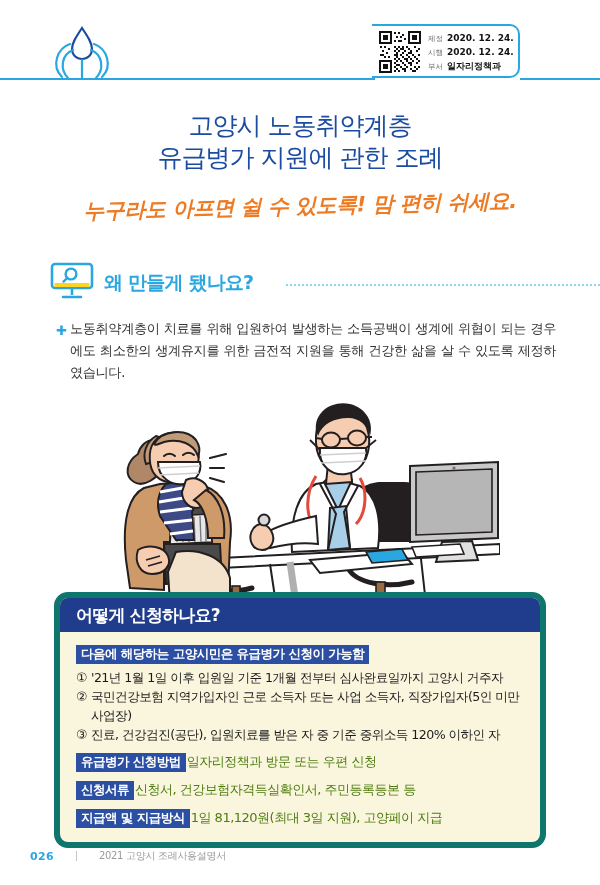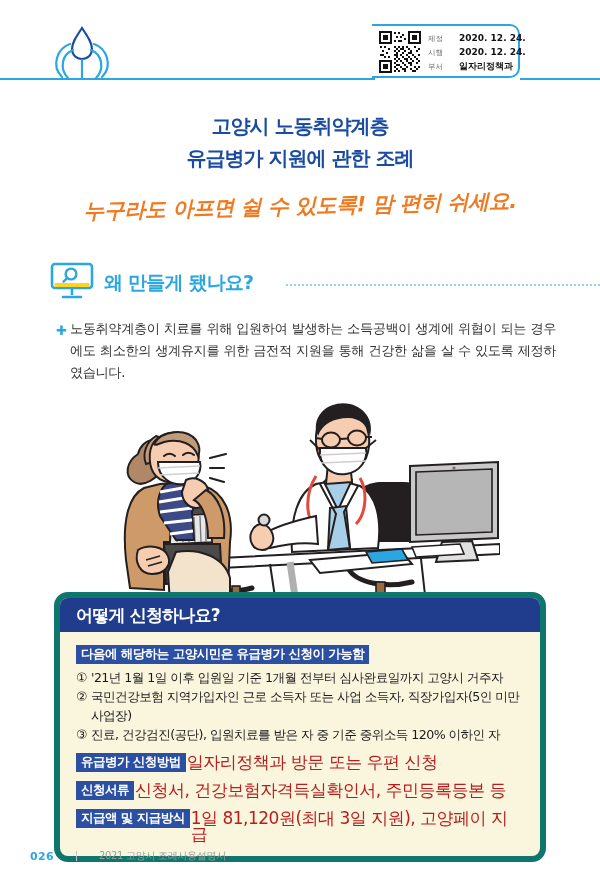--- a/index.html
+++ b/index.html
@@ -74,21 +74,21 @@
     width: 44px; height: 44px;
   }
   .qr-meta {
     position: absolute;
     left: 56px; top: 7px;
     width: 86px;
   }
   .qr-row {
     display: flex;
     align-items: baseline;
-    gap: 16px;
+    gap: 4px;
     height: 14px;
     line-height: 14px;
     white-space: nowrap;
   }
   .qr-key {
     font-size: 7.5px;
     color: #6d6d6d;
     flex: 0 0 auto;
   }
   .qr-val {
@@ -98,22 +98,22 @@
   }
 
   
   .title-block {
     position: absolute;
     top: 110px; left: 0;
     width: 600px;
     text-align: center;
   }
   .title-line {
-    font-size: 20px;
-    font-weight: bold;
+    font-size: 25px;
+    font-weight: normal;
     color: #1B4CA1;
     letter-spacing: -1px;
     line-height: 32px;
   }
   .subtitle-hand {
     position: absolute;
     top: 192px; left: 0;
     width: 600px;
     text-align: center;
     font-size: 21px;
@@ -245,23 +245,23 @@
   .num-text {
     flex: 1 1 auto;
   }
   .kv-row {
     margin-top: 9px;
     display: flex;
     align-items: flex-start;
     gap: 1px;
   }
   .kv-value {
-    font-size: 17px;
+    font-size: 13px;
     line-height: 16px;
-    color: #b91c1c;
+    color: #4d7c0f;
     letter-spacing: -0.5px;
     padding-top: 1px;
   }
 
   
   .footer {
     position: absolute;
     left: 30px; bottom: 22px;
     display: flex;
     align-items: center;

